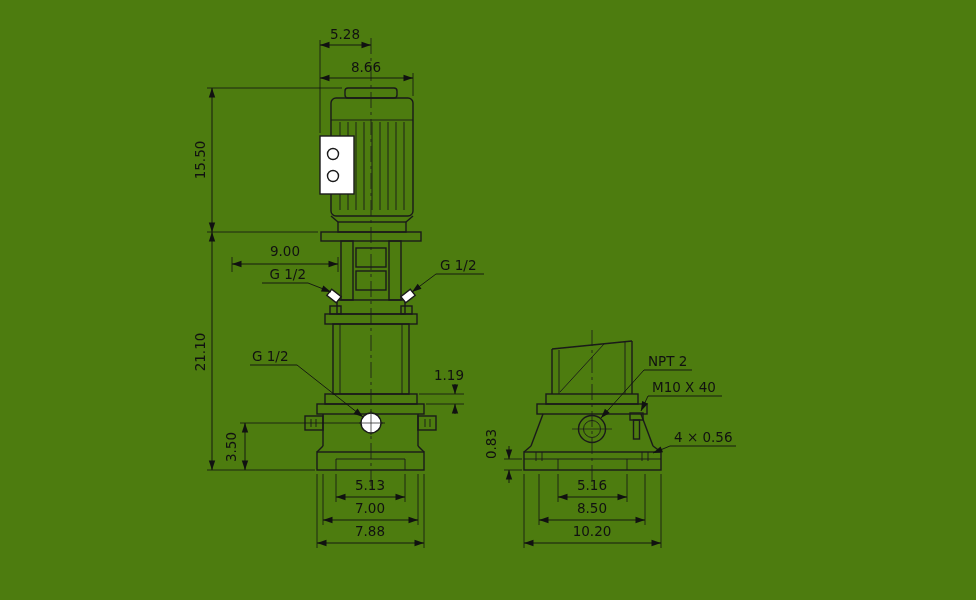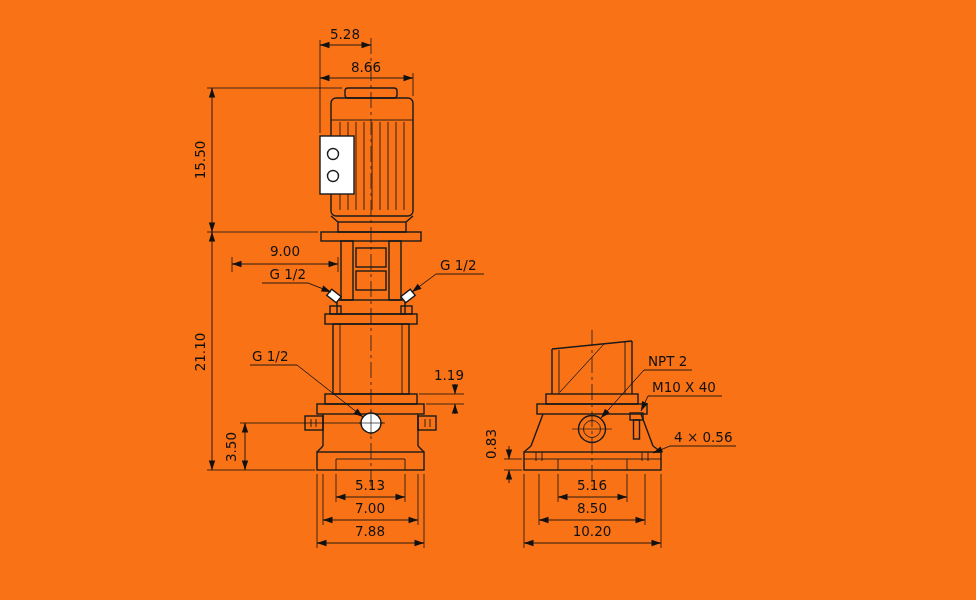--- a/index.html
+++ b/index.html
@@ -1,16 +1,16 @@
 <!DOCTYPE html>
 <html><head>
 <meta charset="utf-8">
 <style>
   html,body{margin:0;padding:0;background:#ffffff;}
-  .page{position:relative;width:976px;height:600px;background:#f97316;overflow:hidden;
+  .page{position:relative;width:976px;height:600px;background:#4d7c0f;overflow:hidden;
         font-family:"DejaVu Sans", sans-serif;}
   svg{display:block;}
   .ln  { fill:none;  stroke:#1a1a1a; stroke-width:1.4; }
   .lnf { fill:#ffffff; stroke:#1a1a1a; stroke-width:1.4; }
   .ln2 { fill:none;  stroke:#1a1a1a; stroke-width:0.9; }
   .cl  { fill:none;  stroke:#1a1a1a; stroke-width:0.8; stroke-dasharray:16 4 3 4; }
   .cl2 { fill:none;  stroke:#1a1a1a; stroke-width:0.7; }
   .dim { fill:none;  stroke:#111111; stroke-width:0.9; }
   .ext { fill:none;  stroke:#111111; stroke-width:0.8; }
   .dtxt{ font:13.5px "DejaVu Sans", sans-serif; fill:#111111; }

